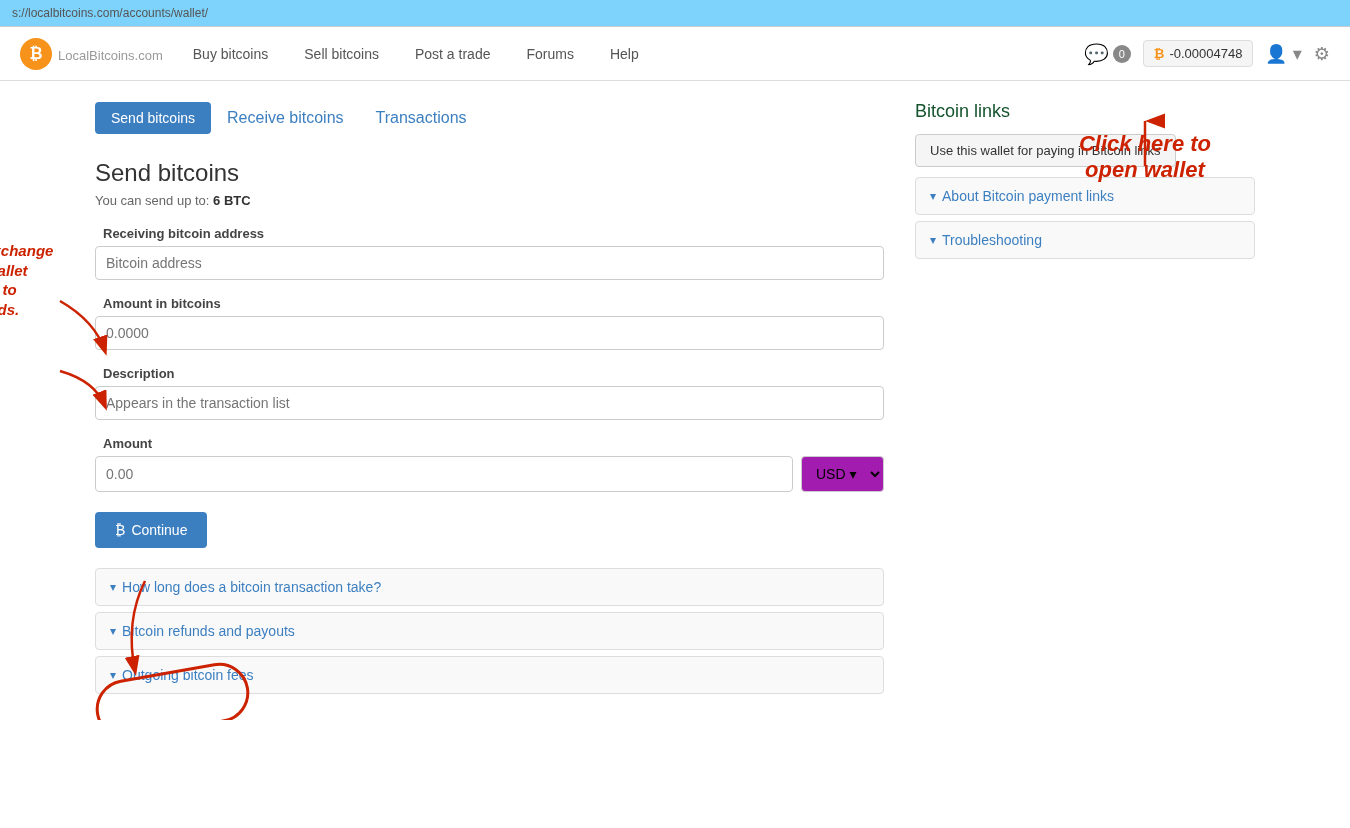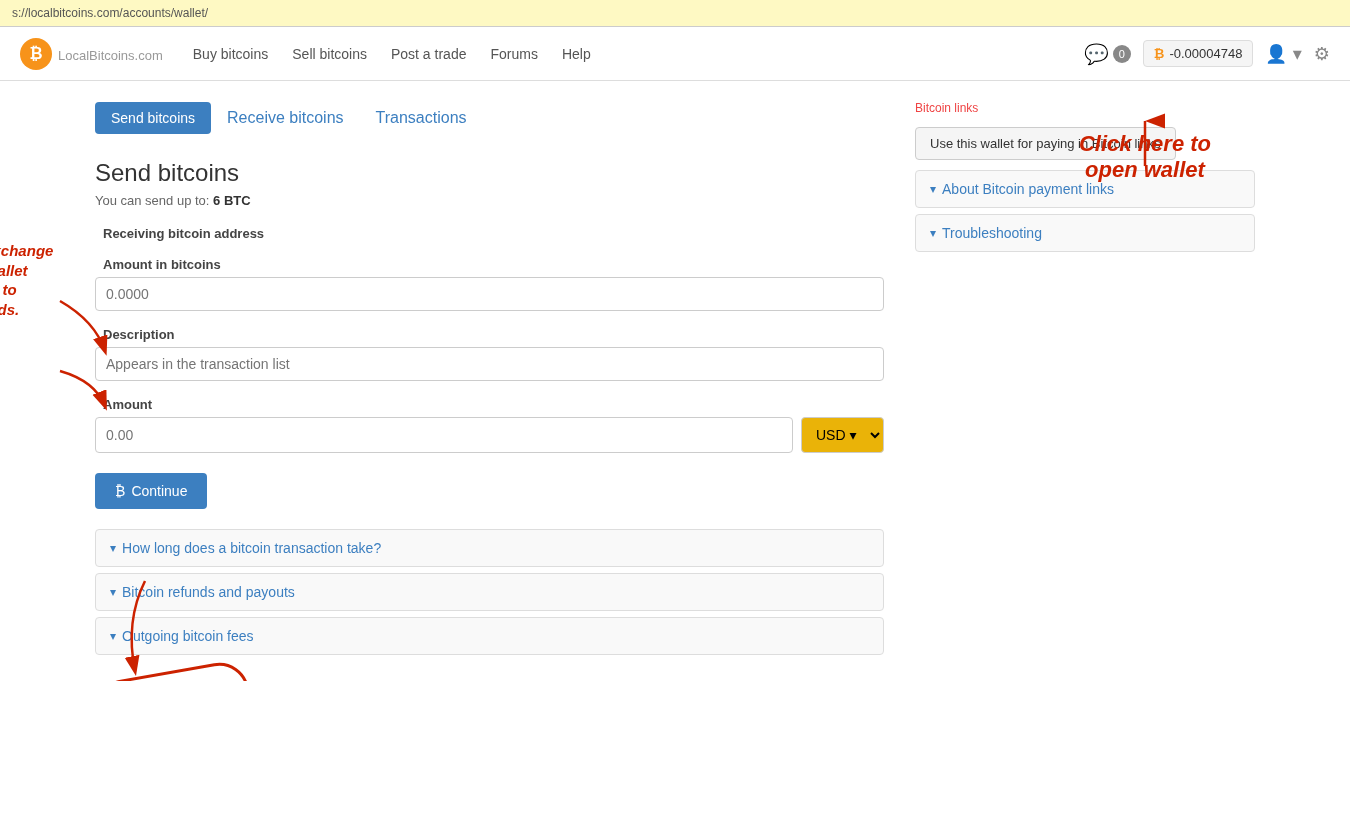--- a/index.html
+++ b/index.html
@@ -1,20 +1,20 @@
 <!DOCTYPE html>
 <html><head>
   <meta charset="utf-8">
   <style>
     * { box-sizing: border-box; margin: 0; padding: 0; }
     body { font-family: Arial, Helvetica, sans-serif; font-size: 14px; background: #fff; color: #333; }
 
     
     .browser-bar {
-      background: #fef9c3;
+      background: #7dd3fc;
       border-bottom: 1px solid #ccc;
       padding: 6px 12px;
       font-size: 12px;
       color: #555;
     }
 
     
     .navbar {
       background: #fff;
       border-bottom: 1px solid #ddd;
@@ -48,21 +48,21 @@
       color: #333;
     }
     .brand-text span {
       color: #999;
       font-size: 13px;
       font-weight: normal;
     }
     .nav-links {
       display: flex;
       align-items: center;
-      gap: 24px;
+      gap: 36px;
       flex: 1;
     }
     .nav-links a {
       text-decoration: none;
       color: #555;
       font-size: 14px;
     }
     .navbar-right {
       display: flex;
       align-items: center;
@@ -204,21 +204,21 @@
       gap: 8px;
     }
     .amount-row .form-input {
       flex: 1;
     }
     .currency-select {
       border: 1px solid #ccc;
       border-radius: 4px;
       padding: 8px 10px;
       font-size: 14px;
-      background: #eab308;
+      background: #a21caf;
       cursor: pointer;
       min-width: 80px;
     }
 
     .continue-btn {
       background: #3c7fc0;
       color: white;
       border: none;
       border-radius: 4px;
       padding: 10px 20px;
@@ -247,23 +247,23 @@
       font-size: 14px;
       color: #3c7fc0;
     }
     .accordion-arrow {
       font-size: 12px;
       color: #3c7fc0;
     }
 
     
     .panel-title {
-      font-size: 12px;
+      font-size: 18px;
       font-weight: normal;
-      color: #ef4444;
+      color: #14532d;
       margin-bottom: 12px;
     }
     .bitcoin-links-btn {
       border: 1px solid #ccc;
       background: #f5f5f5;
       border-radius: 4px;
       padding: 8px 14px;
       font-size: 13px;
       cursor: pointer;
       color: #333;
@@ -376,20 +376,21 @@
     </div>
 
     <h1 class="section-title">Send bitcoins</h1>
     <p class="subtitle">
       <span>You can send up to:</span>
       <strong>6 BTC</strong>
     </p>
 
     <div class="form-group">
       <label class="form-label">Receiving bitcoin address</label>
+      <input class="form-input" type="text" placeholder="Bitcoin address" style="">
     </div>
 
     <div class="form-group">
       <label class="form-label">Amount in bitcoins</label>
       <input class="form-input" type="text" placeholder="0.0000" style="">
     </div>
 
 
     <div class="form-group">
       <label class="form-label">Description</label>

